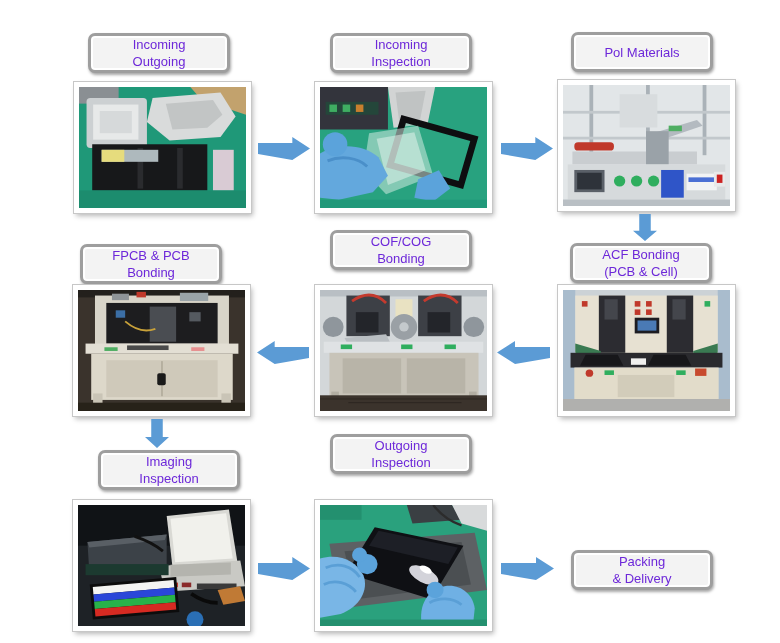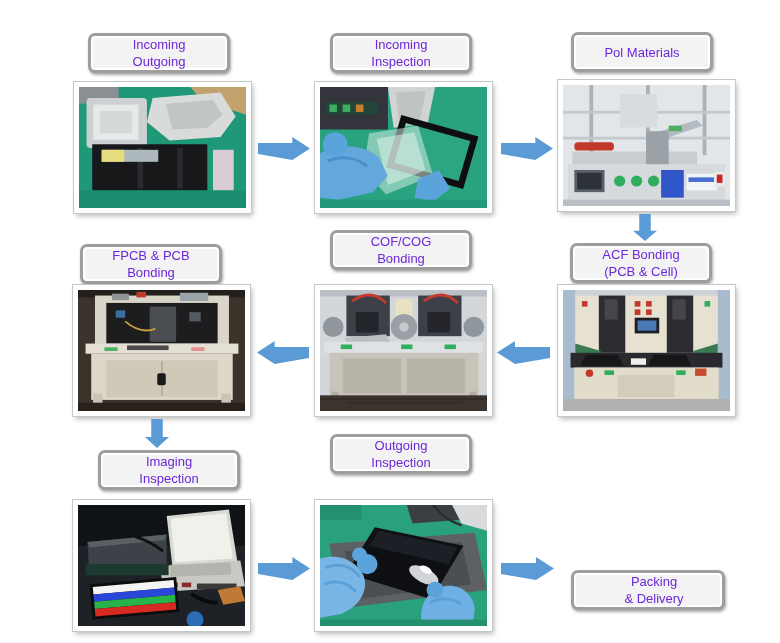--- a/index.html
+++ b/index.html
@@ -73,21 +73,21 @@
   </div>
 
   <div class="label-box" style="left:88px;top:450px;margin-left:10px;">
     <span class="line">Imaging</span>
     <span class="line">Inspection</span>
   </div>
   <div class="label-box" style="left:330px;top:434px;border-radius:7px;">
     <span class="line">Outgoing</span>
     <span class="line">Inspection</span>
   </div>
-  <div class="label-box" style="left:571px;top:570px;padding-left:12px;">
+  <div class="label-box" style="left:571px;top:550px;">
     <span class="line">Packing</span>
     <span class="line">&amp; Delivery</span>
   </div>
 
   <div class="photo" style="left:74px;top:82px;">
     <svg viewBox="0 0 177 131" preserveAspectRatio="none">
       <rect width="177" height="131" fill="#1f9878"></rect>
       <polygon points="118,0 177,0 177,30 130,14" fill="#c2a26d"></polygon>
       <rect x="0" y="0" width="42" height="18" fill="#8a8f93"></rect>
       <rect x="8" y="12" width="64" height="54" rx="4" fill="#ccd0d2"></rect>

